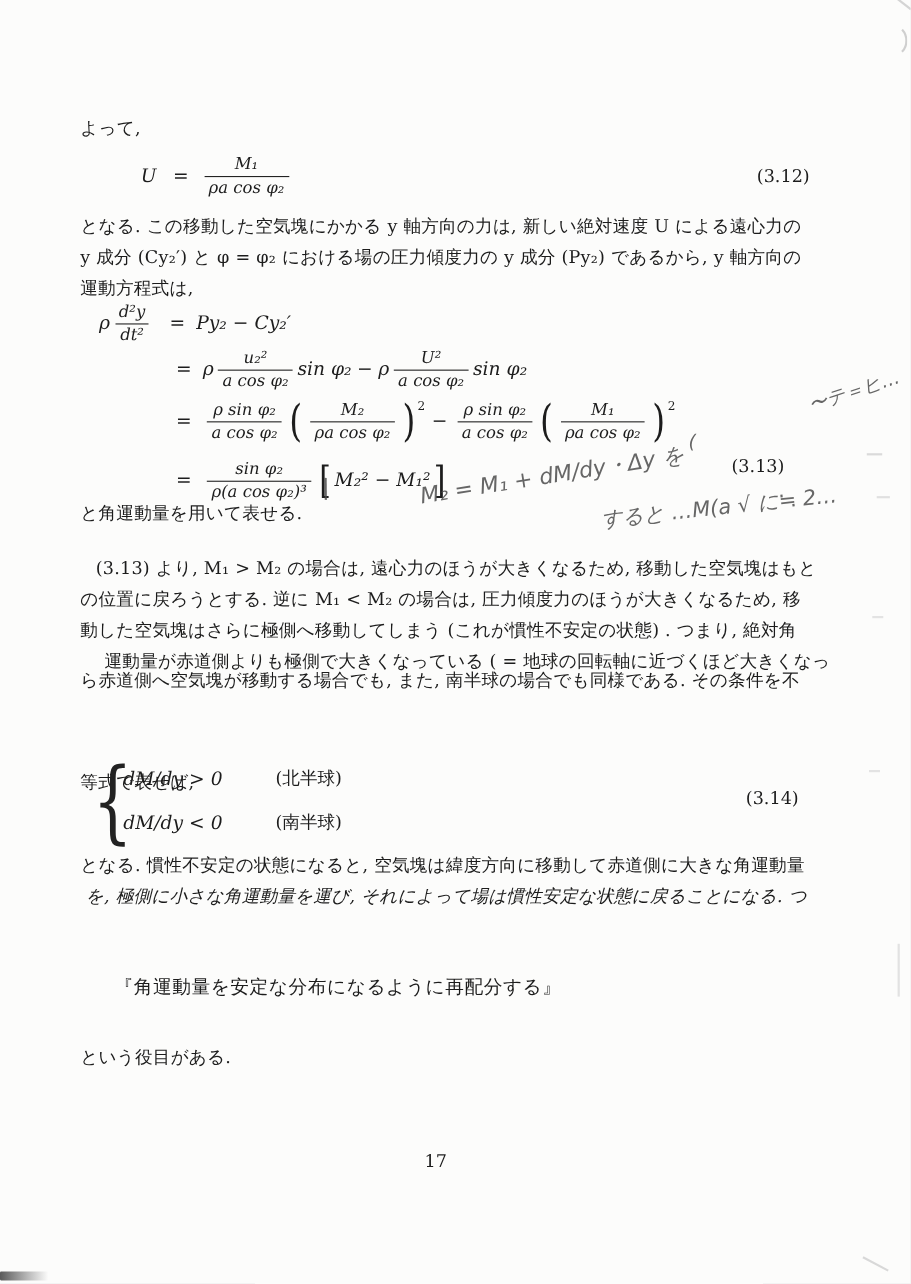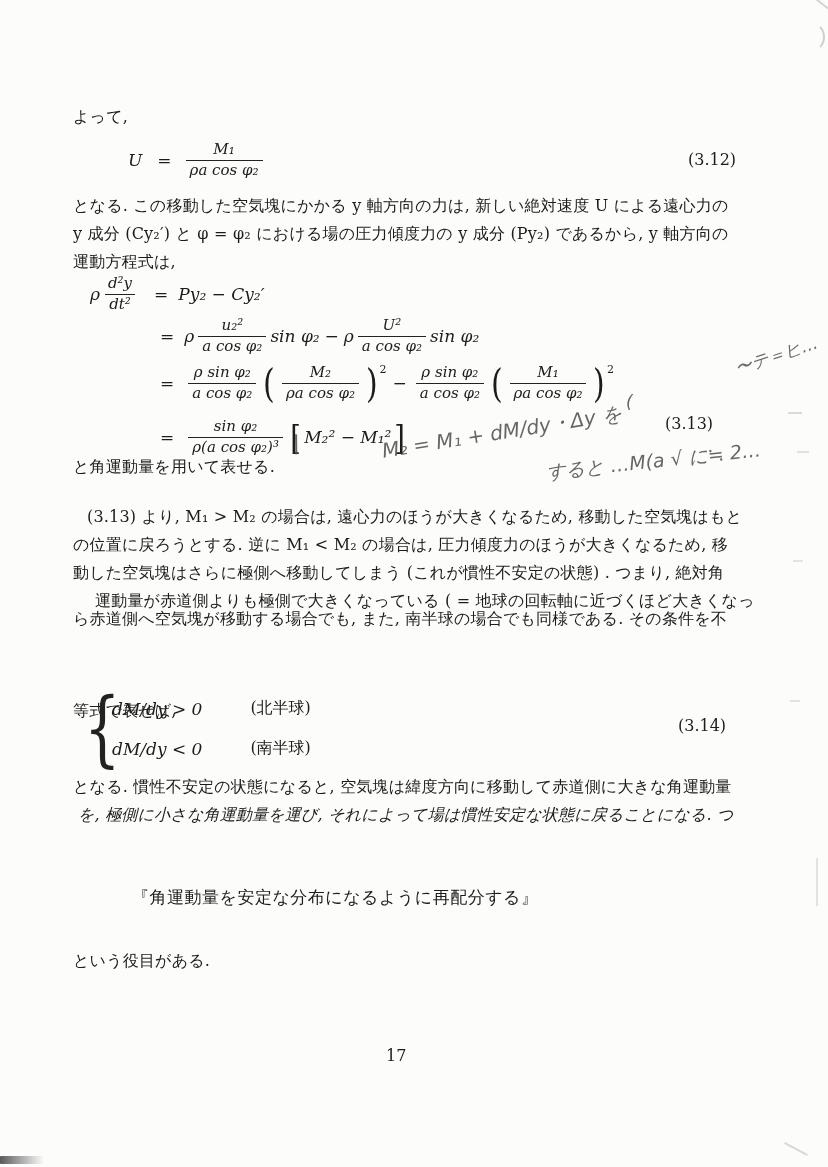--- a/index.html
+++ b/index.html
@@ -139,21 +139,21 @@
   </div>
   <div class="eqrow" style="left:112px;top:738px;">
     <span>dM/dy &lt; 0</span>
     <span class="cond" style="margin-left:48px;font-size:16px;">(南半球)</span>
   </div>
   <div class="eqlabel" style="left:678px;top:716px;">(3.14)</div>
 
   <div class="line" style="left:73px;top:776px;">となる. 慣性不安定の状態になると, 空気塊は緯度方向に移動して赤道側に大きな角運動量</div>
   <div class="line" style="left:78px;top:804px;font-style:italic;">を, 極側に小さな角運動量を運び, それによって場は慣性安定な状態に戻ることになる. つ</div>
 
-  <div class="quote" style="left:132px;top:886px;">『角運動量を安定な分布になるように再配分する』</div>
+  <div class="quote" style="left:104px;top:886px;">『角運動量を安定な分布になるように再配分する』</div>
 
   <div class="line" style="left:73px;top:950px;">という役目がある.</div>
 
   <div class="pagenum" style="left:386px;top:1046px;">17</div>
 
   <div class="artifact" style="left:797px;top:22px;width:24px;height:26px;border:2px solid transparent;border-right:2px solid #cfcfcf;border-radius:50%;"></div>
   <div class="artifact" style="left:812px;top:2px;width:18px;height:2px;background:#d4d4d4;transform:rotate(38deg);"></div>
   <div class="artifact" style="left:788px;top:412px;width:14px;height:2px;background:#dadada;"></div>
   <div class="artifact" style="left:797px;top:451px;width:12px;height:2px;background:#e0e0e0;"></div>
   <div class="artifact" style="left:793px;top:560px;width:10px;height:2px;background:#e3e3e3;"></div>

